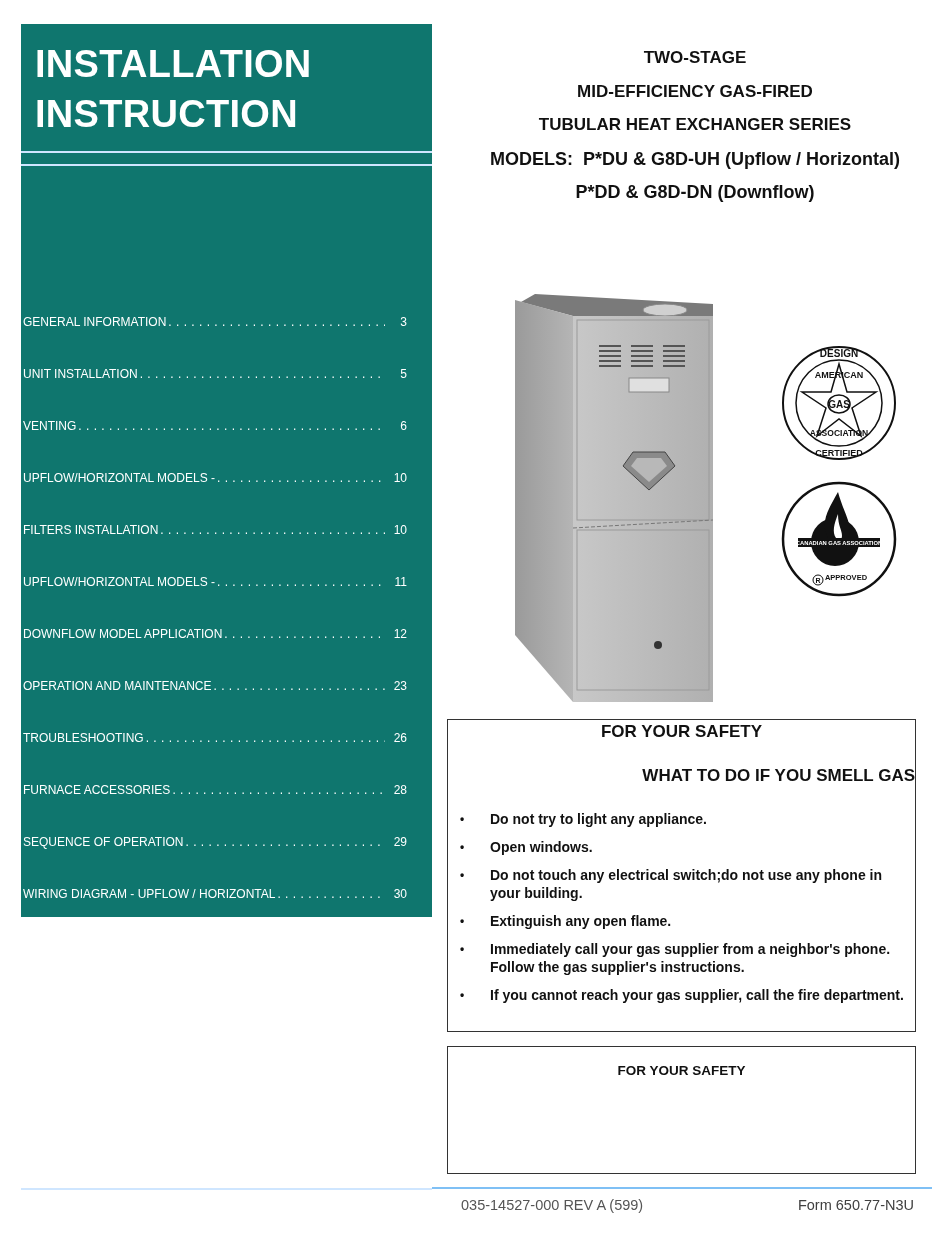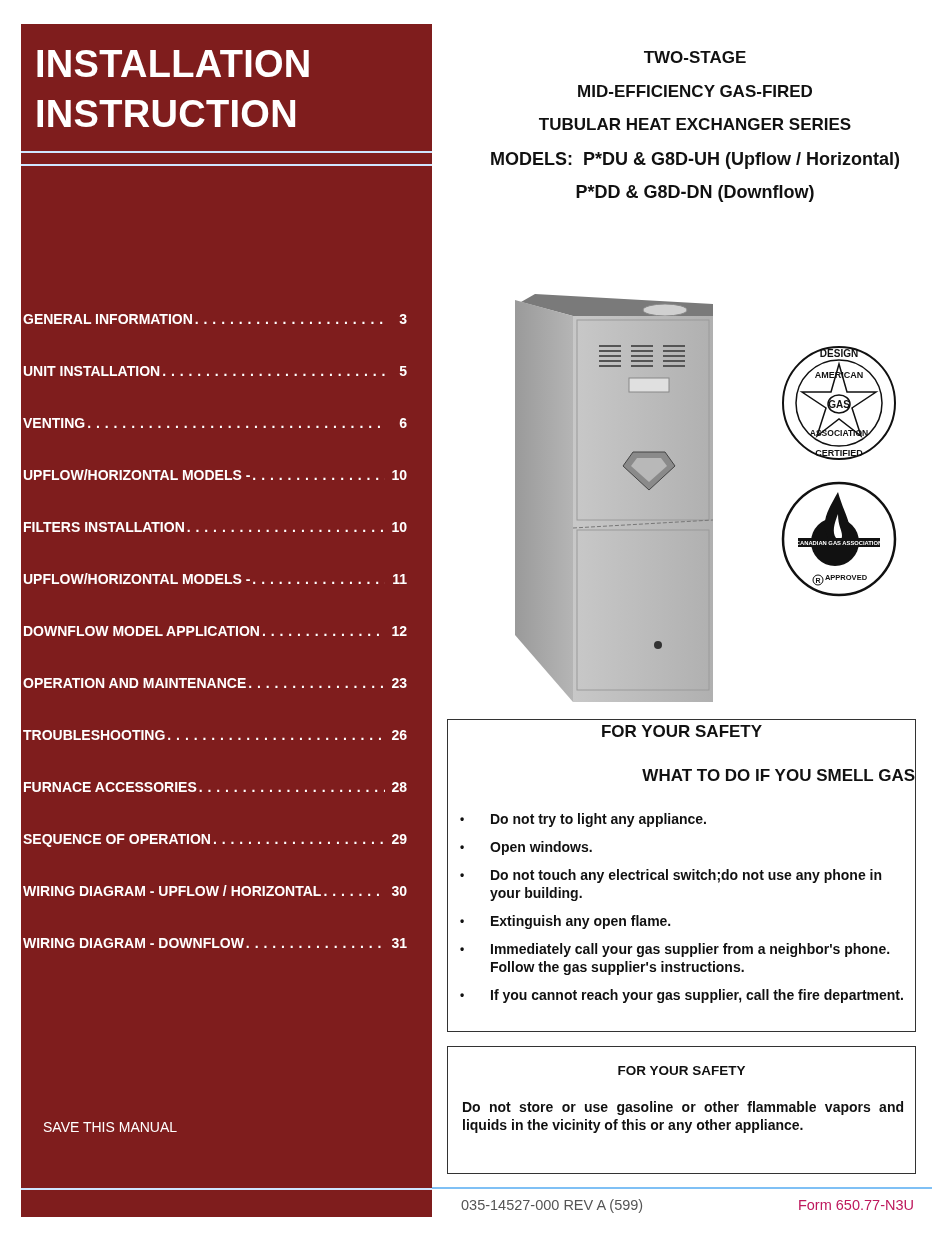--- a/index.html
+++ b/index.html
@@ -1,40 +1,40 @@
 <!DOCTYPE html>
 <html><head>
   <meta charset="utf-8">
   <style>
     * { margin: 0; padding: 0; box-sizing: border-box; }
     html, body { width: 950px; height: 1241px; background: #ffffff; overflow: hidden; }
     body { position: relative; font-family: "Liberation Sans", sans-serif; color: #111; }
 
     
     .left-panel {
-      position: absolute; left: 21px; top: 24px; width: 411px; height: 1193px;
-      background: #7f1d1d;
+      position: absolute; left: 21px; top: 24px; width: 411px; height: 893px;
+      background: #0f766e;
     }
     .title-block { position: absolute; left: 0; top: 0; width: 411px; height: 127px; }
     .title-line {
       position: absolute; left: 14px; color: #fff; font-weight: bold;
       font-size: 38px; letter-spacing: 0.3px; line-height: 40px;
     }
     .title-line.l1 { top: 20px; }
     .title-line.l2 { top: 70px; }
     .hrule { position: absolute; left: 0; width: 411px; height: 2px; background: #cfe6ff; }
 
     .contents-heading {
       position: absolute; top: 217px; left: 0; width: 388px; text-align: center;
       color: #fff; font-weight: bold; font-size: 14px;
     }
     .toc-row {
       position: absolute; left: 2px; width: 384px; height: 20px;
-      color: #fff; font-weight: bold; font-size: 14px; white-space: nowrap;
-      display: flex; align-items: center; cursor: pointer;
+      color: #fff; font-weight: normal; font-size: 12px; white-space: nowrap;
+      display: flex; align-items: flex-end; cursor: pointer;
     }
     .toc-label { flex: 0 0 auto; }
     .toc-dots { flex: 1 1 auto; overflow: hidden; letter-spacing: 3px; padding-left: 2px; }
     .toc-dots::after { content: ". . . . . . . . . . . . . . . . . . . . . . . . . . . . . . . . . . . . . . . . . . . . . . . ."; letter-spacing: 0; word-spacing: 1px; }
     .toc-page { flex: 0 0 auto; width: 22px; text-align: right; }
 
     .caution {
       position: absolute; left: 22px; top: 1042px; width: 382px;
       color: #fff; font-size: 14px; line-height: 18px;
     }
@@ -77,21 +77,21 @@
       position: absolute; left: 447px; top: 1046px; width: 469px; height: 128px;
       border: 1.5px solid #333; background: #fff;
     }
     .sb2-title { position: absolute; top: 16px; left: 0; width: 100%; text-align: center; font-weight: bold; font-size: 13.5px; }
     .sb2-text {
       position: absolute; left: 14px; top: 51px; width: 442px; font-weight: bold; font-size: 14px;
       line-height: 18px; text-align: justify; text-align-last: left;
     }
 
     .footer-left { position: absolute; left: 461px; top: 1197px; font-size: 14.5px; color: #555; }
-    .footer-right { position: absolute; right: 36px; top: 1197px; font-size: 14.5px; color: #be185d; }
+    .footer-right { position: absolute; right: 36px; top: 1197px; font-size: 14.5px; color: #404040; }
   </style>
 </head>
 <body>
 
 <div class="left-panel">
   <div class="title-block">
     <div class="title-line l1">INSTALLATION</div>
     <div class="title-line l2">INSTRUCTION</div>
   </div>
   <div class="hrule" style="top:127px"></div>
@@ -278,17 +278,16 @@
       </li>
     <li class="sb-item">
         <span class="sb-bullet">•</span>
         <span class="sb-text">If you cannot reach your gas supplier, call the fire department.</span>
       </li>
   </ul>
 </div>
 
 <div class="safety-box-2">
   <div class="sb2-title">FOR YOUR SAFETY</div>
-  <div class="sb2-text">Do not store or use gasoline or other flammable vapors and liquids in the vicinity of this or any other appliance.</div>
 </div>
 
 <div class="footer-left">035-14527-000 REV A (599)</div>
 <div class="footer-right">Form 650.77-N3U</div>
 
 </body></html>

